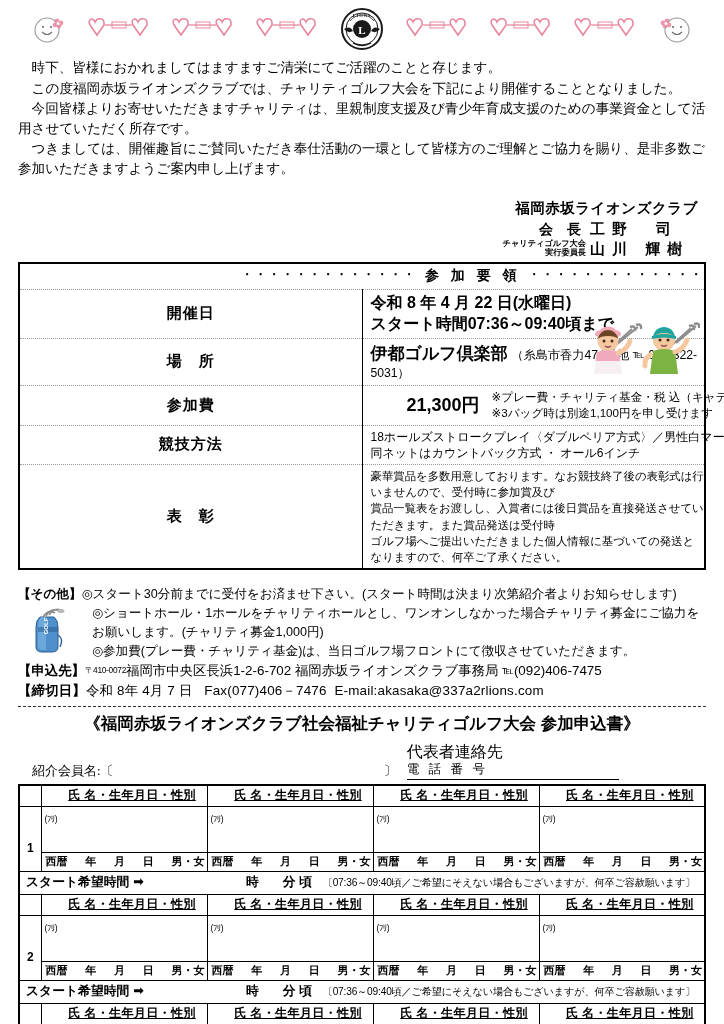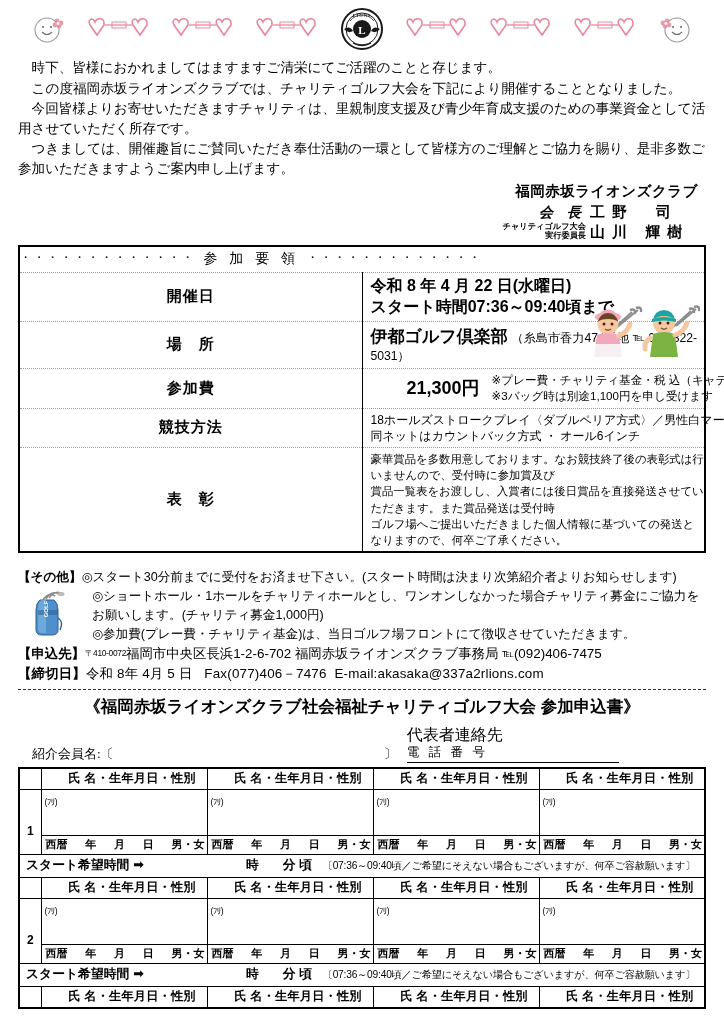--- a/index.html
+++ b/index.html
@@ -48,44 +48,44 @@
     white-space: nowrap;
   }
 
   
   .intro { font-size: 13.6px; line-height: 1.44; margin: 0 0 1px 0; }
   .intro p { margin: 0 0 1px 0; }
   .indent1 { text-indent: 1em; }
 
   
   .sig {
-    margin-top: 5px;
+    margin-top: 22px;
     text-align: right;
     padding-right: 8px;
     line-height: 1.2;
   }
   .sig-club { font-size: 14.5px; font-weight: bold; letter-spacing: 0.5px; }
   .sig-row { display: flex; justify-content: flex-end; align-items: flex-end; gap: 4px; margin-top: 2px; }
-  .sig-role { font-size: 14px; font-weight: bold; letter-spacing: 5px; font-style: italic; }
+  .sig-role { font-size: 14px; font-weight: bold; letter-spacing: 5px; }
   .sig-name { font-size: 15px; font-weight: bold; letter-spacing: 7px; min-width: 108px; text-align: left; }
   .sig-role-small { font-size: 8.2px; font-weight: bold; line-height: 1.06; text-align: right; }
 
   
   .info-table {
     width: 100%;
     border-collapse: collapse;
     border: 2.5px solid #000;
     margin-top: 4px;
     table-layout: fixed;
   }
   .info-table td { vertical-align: middle; }
   .info-head {
-    text-align: left;
+    text-align: right;
     font-size: 14px;
-    font-weight: normal;
+    font-weight: bold;
     letter-spacing: 4px;
     padding: 3px 0 4px 0;
     border-bottom: 1.5px dotted #999;
   }
   .info-head .dots { letter-spacing: 2.5px; font-size: 11px; vertical-align: 2px; }
   .lbl {
     width: 86px;
     text-align: center;
     font-size: 15px;
     font-weight: bold;
@@ -185,20 +185,21 @@
   }
   .form-table td { border: 1.2px solid #000; }
   .col-num { width: 22px; }
   .hdr-name {
     text-align: center;
     font-size: 12.2px;
     font-weight: bold;
     padding: 1px 0 2px 16px;
     letter-spacing: 0.2px;
     white-space: nowrap;
+    text-decoration: underline;
   }
   .grp-num {
     text-align: center;
     font-size: 12px;
     font-weight: bold;
     vertical-align: bottom;
     padding-bottom: 16px;
     border-top: none;
     border-bottom: none;
   }
@@ -486,21 +487,21 @@
     <div class="hang">◎ショートホール・1ホールをチャリティホールとし、ワンオンしなかった場合チャリティ募金にご協力を</div>
     <div class="hang">お願いします。(チャリティ募金1,000円)</div>
     <div class="hang">◎参加費(プレー費・チャリティ基金)は、当日ゴルフ場フロントにて徴収させていただきます。</div>
 
     <div class="apply-line">
       <span class="notes-tag">【申込先】</span><span class="zip">〒410-0072</span><span>福岡市中央区長浜1-2-6-702 福岡赤坂ライオンズクラブ事務局</span>
       <span class="tel-mark">℡</span><span>(092)406-7475</span>
     </div>
 
     <div class="deadline-line">
-      <span class="notes-tag">【締切日】</span><span>令和 8年 4月 5 日</span>
+      <span class="notes-tag">【締切日】</span><span>令和 8年 4月 7 日</span>
       &nbsp;&nbsp;<span>Fax(077)406－7476</span>
       &nbsp;<span>E-mail:akasaka@337a2rlions.com</span>
     </div>
   </div>
 
   <div class="dash-sep"></div>
 
   <div class="form-title">《福岡赤坂ライオンズクラブ社会福祉チャリティゴルフ大会 参加申込書》</div>
 
   <div class="ref-row">

